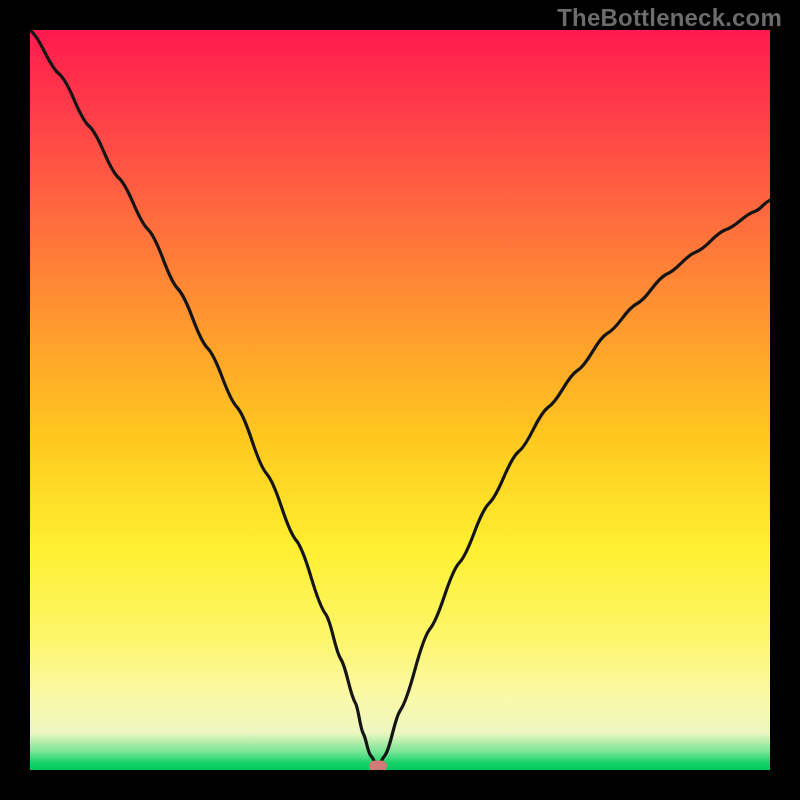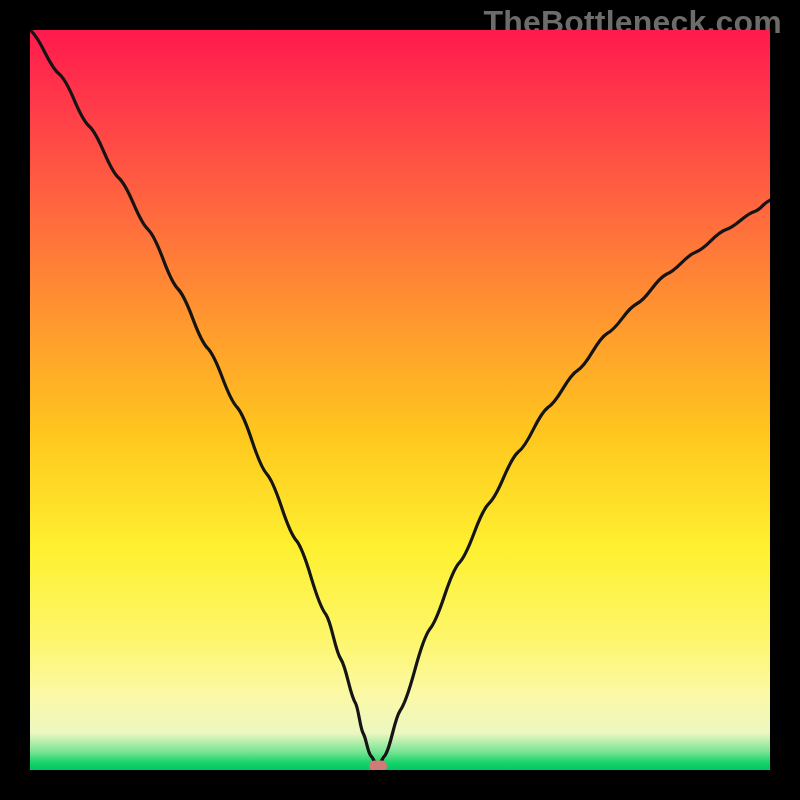--- a/index.html
+++ b/index.html
@@ -63,21 +63,21 @@
     height: 11px;
     background: #cf7b76;
     border-radius: 6px;
     transform: translate(-50%, -50%);
   }
   .watermark {
     position: absolute;
     top: 4px;
     right: 18px;
     color: #6e6b6b;
-    font-size: 32px;
+    font-size: 24px;
     font-weight: 600;
     letter-spacing: 0.2px;
     text-align: right;
   }
 </style>
 </head>
 <body>
 
 <div class="frame">
 

